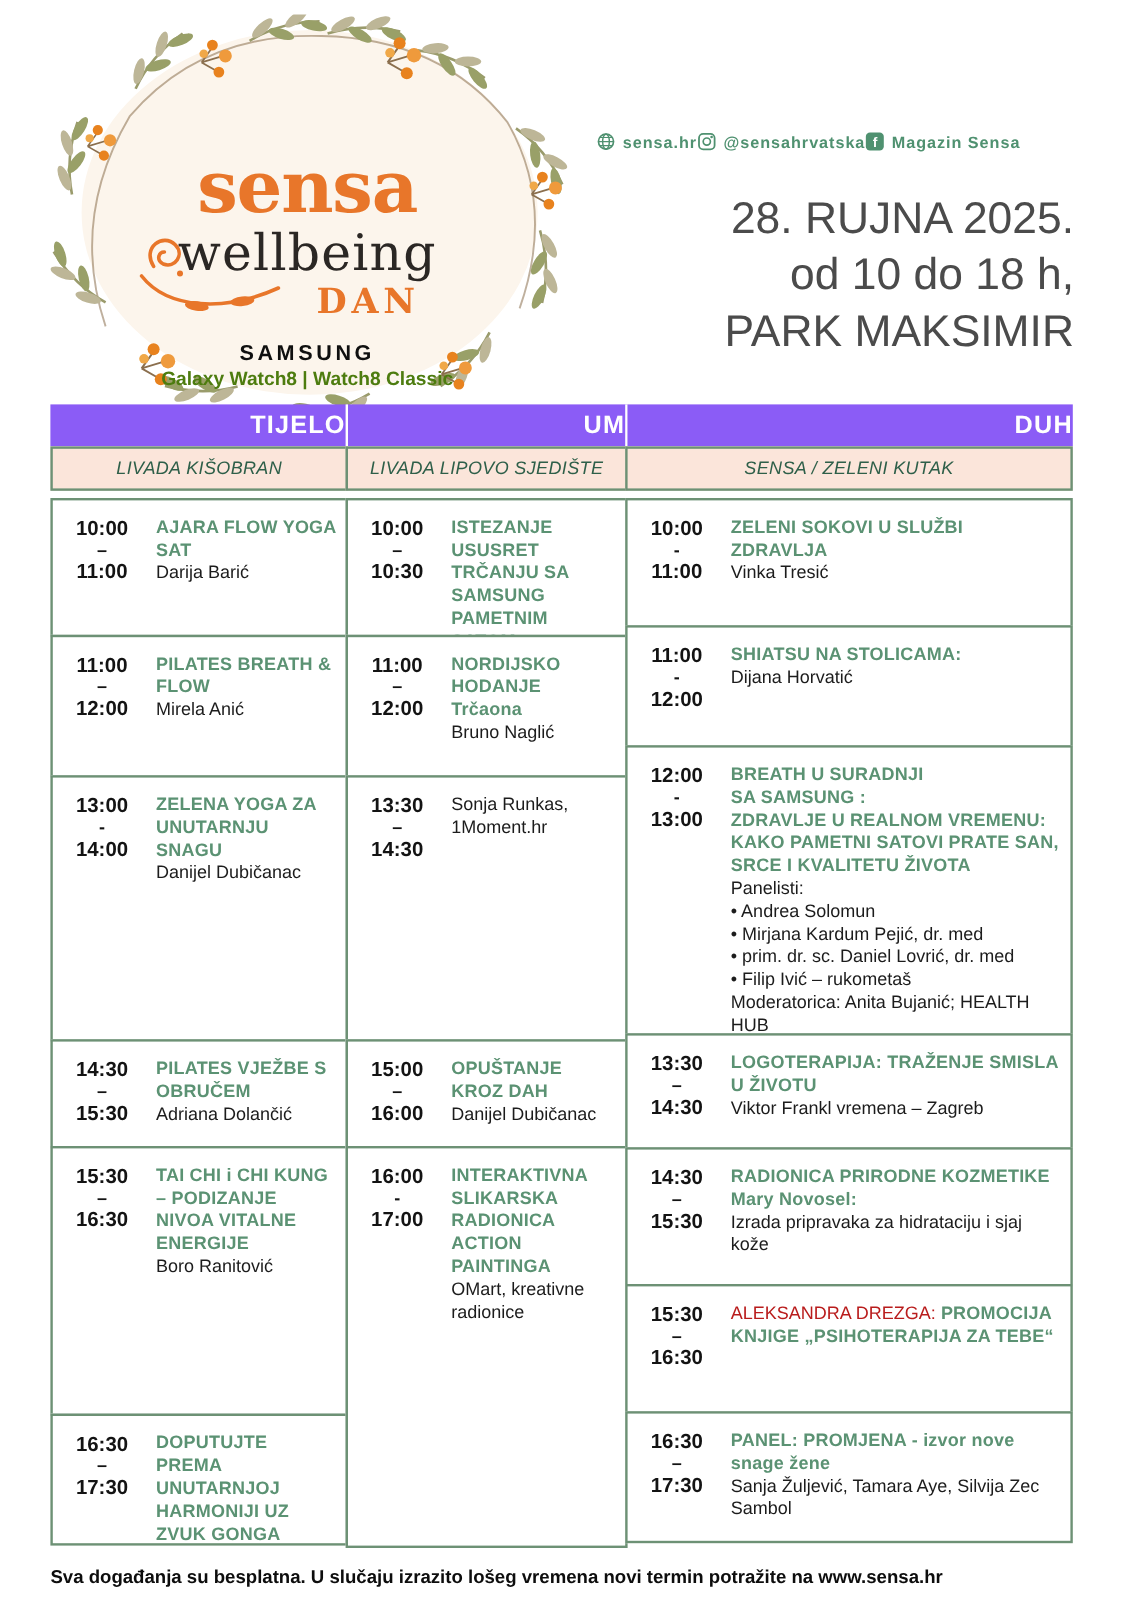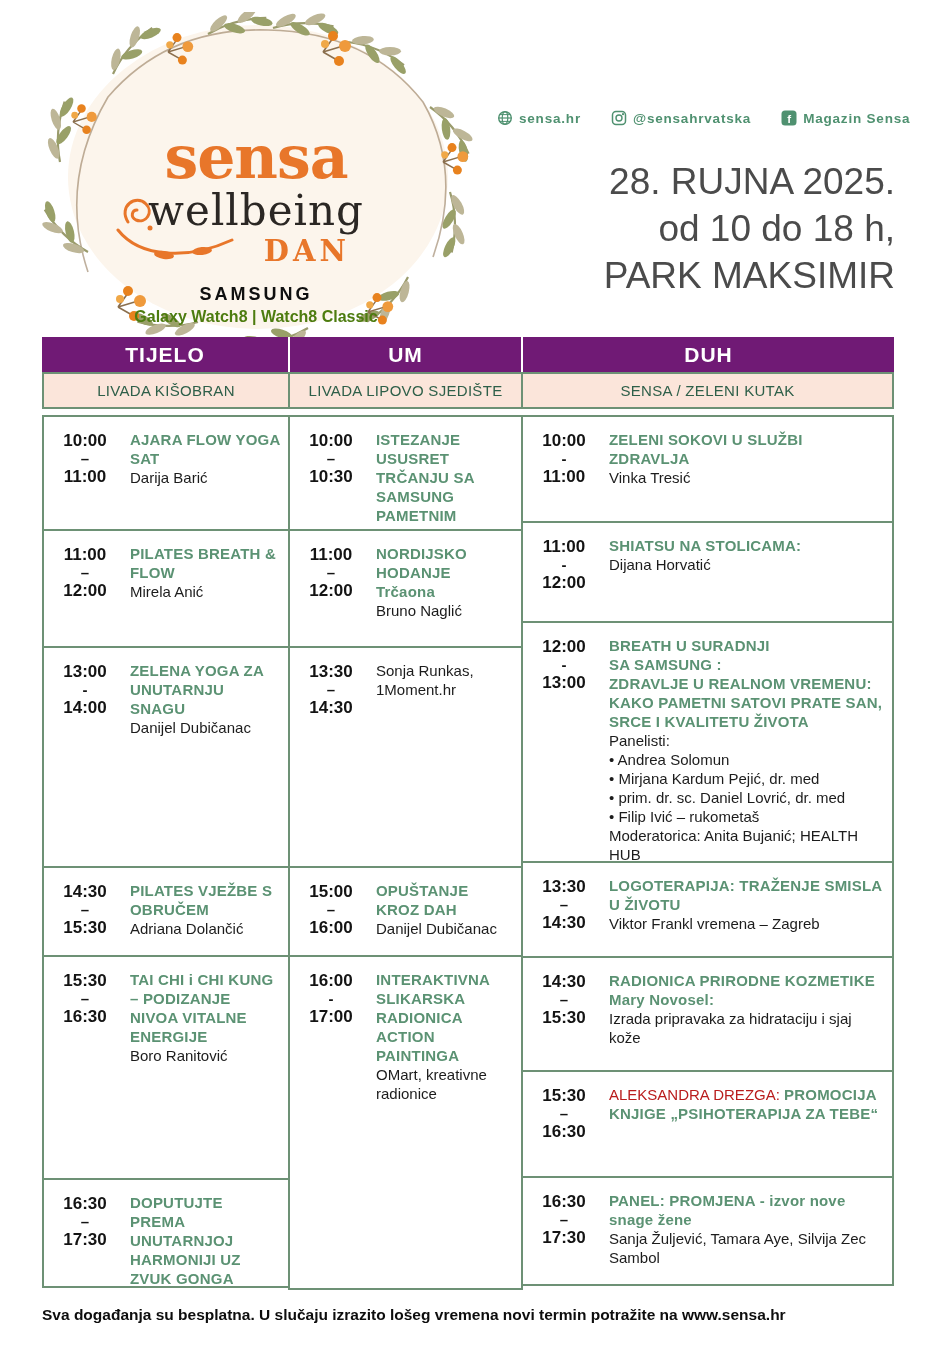--- a/index.html
+++ b/index.html
@@ -12,36 +12,36 @@
   .logo-sensa{font-family:"DejaVu Serif",serif;font-weight:bold;font-size:60px;line-height:58px;
               color:#e8762a;letter-spacing:-1px;}
   .logo-wellbeing{font-family:"DejaVu Serif",serif;font-size:42px;line-height:46px;color:#2b2724;
                   letter-spacing:1px;margin-top:2px;}
   .logo-dan{font-family:"DejaVu Serif",serif;font-weight:bold;font-size:29px;color:#e8762a;
             letter-spacing:4px;text-align:right;padding-right:42px;margin-top:0px;}
   .brand-samsung{margin-top:16px;font-size:18px;font-weight:bold;letter-spacing:3px;color:#0f0f0f;}
   .brand-product{margin-top:3px;font-size:16px;font-weight:bold;color:#4d7c0f;}
   #swirl{position:absolute;left:-14px;top:60px;width:130px;height:86px;}
 
-  #social-row{position:absolute;left:497px;top:110px;display:flex;gap:30px;align-items:center;}
+  #social-row{position:absolute;left:497px;top:110px;display:flex;align-items:center;}
   .social-item{display:flex;align-items:center;gap:6px;color:#4f9170;font-weight:bold;
                font-size:13.5px;letter-spacing:0.8px;}
   .social-item svg{display:block;}
 
   #date-block{position:absolute;right:45px;top:158px;text-align:right;color:#4b4b4b;}
   #date-block div{font-size:37px;line-height:47px;}
 
   
   #schedule{position:absolute;left:42px;top:337px;width:856px;}
   .band-green{display:flex;}
-  .band-green-cell{height:35px;background:#701a75;display:flex;align-items:center;justify-content:center;
+  .band-green-cell{height:35px;background:#8b5cf6;display:flex;align-items:center;justify-content:flex-end;
                    box-sizing:border-box;}
   .band-green-cell.sep{border-right:2px solid #ffffff;}
   .band-green-cell span{color:#ffffff;font-weight:bold;font-size:21px;letter-spacing:1px;}
-  .band-pink{display:flex;margin-bottom:6px;}
+  .band-pink{display:flex;margin-bottom:6px;font-style:italic;}
   .band-pink-cell{height:37px;background:#fbe5da;border:2px solid #6d9175;box-sizing:border-box;
                   display:flex;align-items:center;justify-content:center;color:#2e5f49;font-size:15px;
                   letter-spacing:0.3px;}
   .band-pink-cell.shift{margin-left:-2px;}
   .cols-row{display:flex;align-items:flex-start;}
   .sched-col{display:block;}
   .sched-col.shift{margin-left:-2px;}
   .event{display:flex;background:#ffffff;border:2px solid #6d9175;box-sizing:border-box;
          padding-top:13px;overflow:hidden;}
   .event + .event{margin-top:-2px;}

